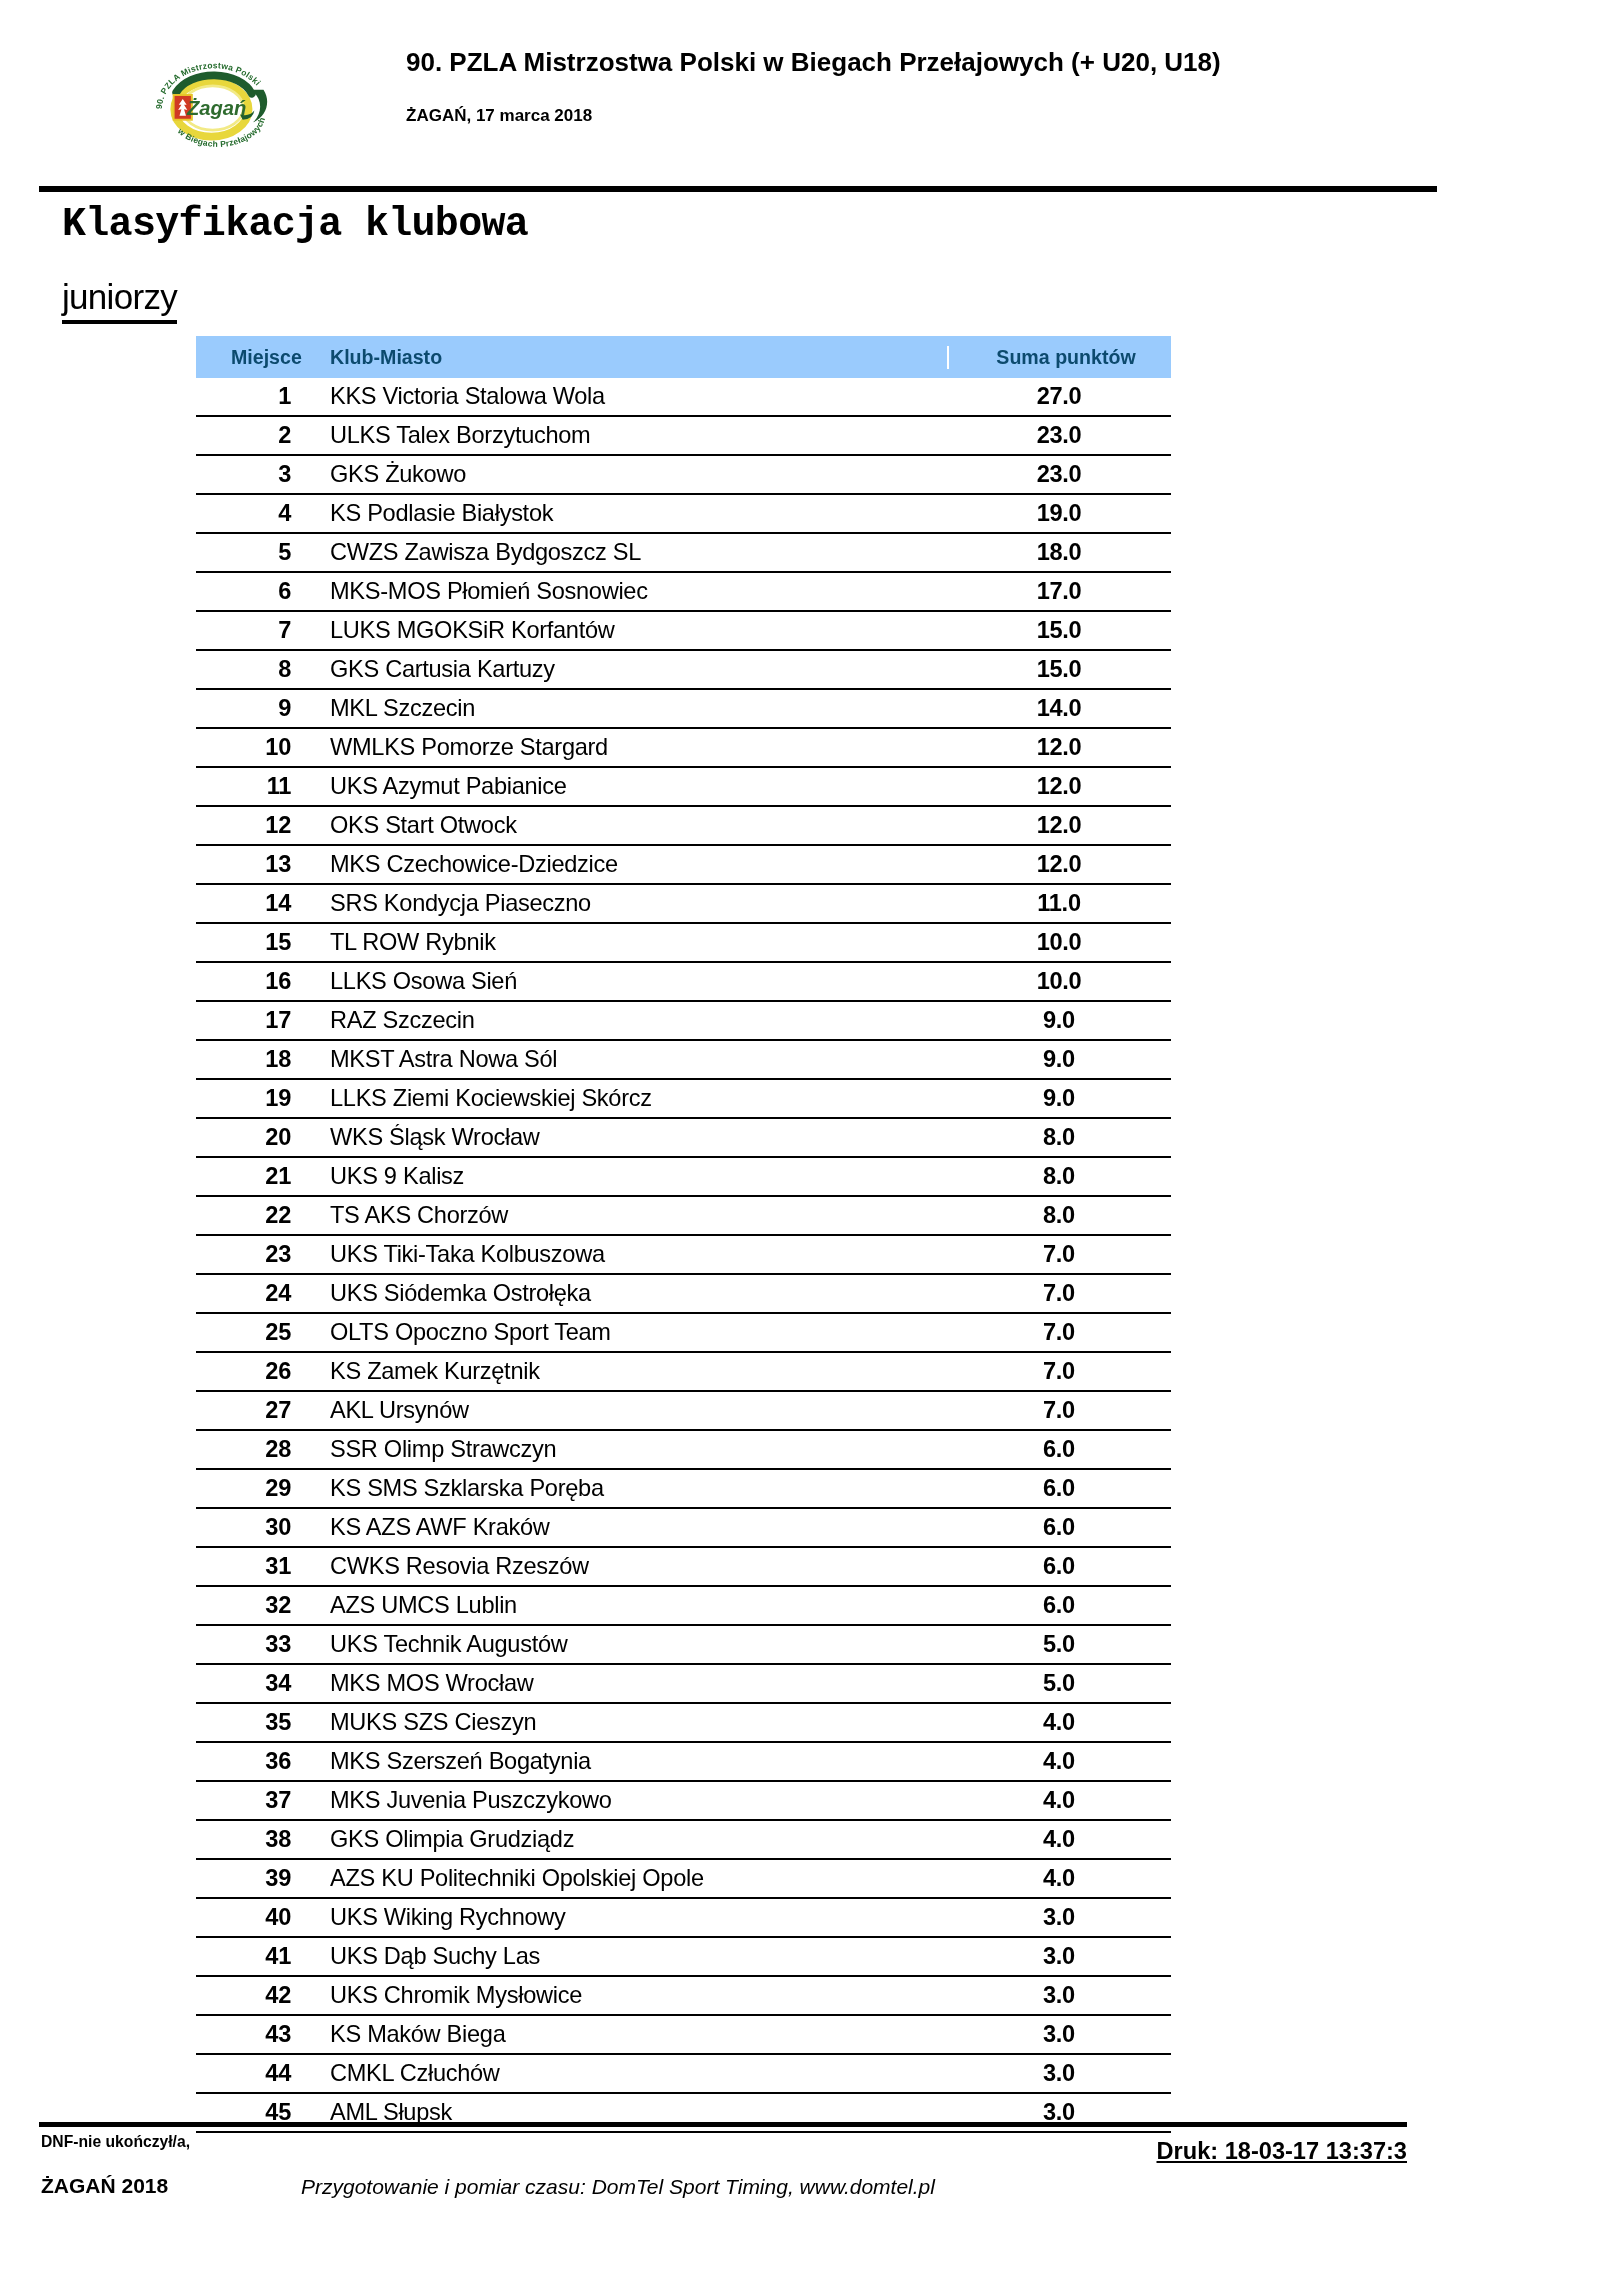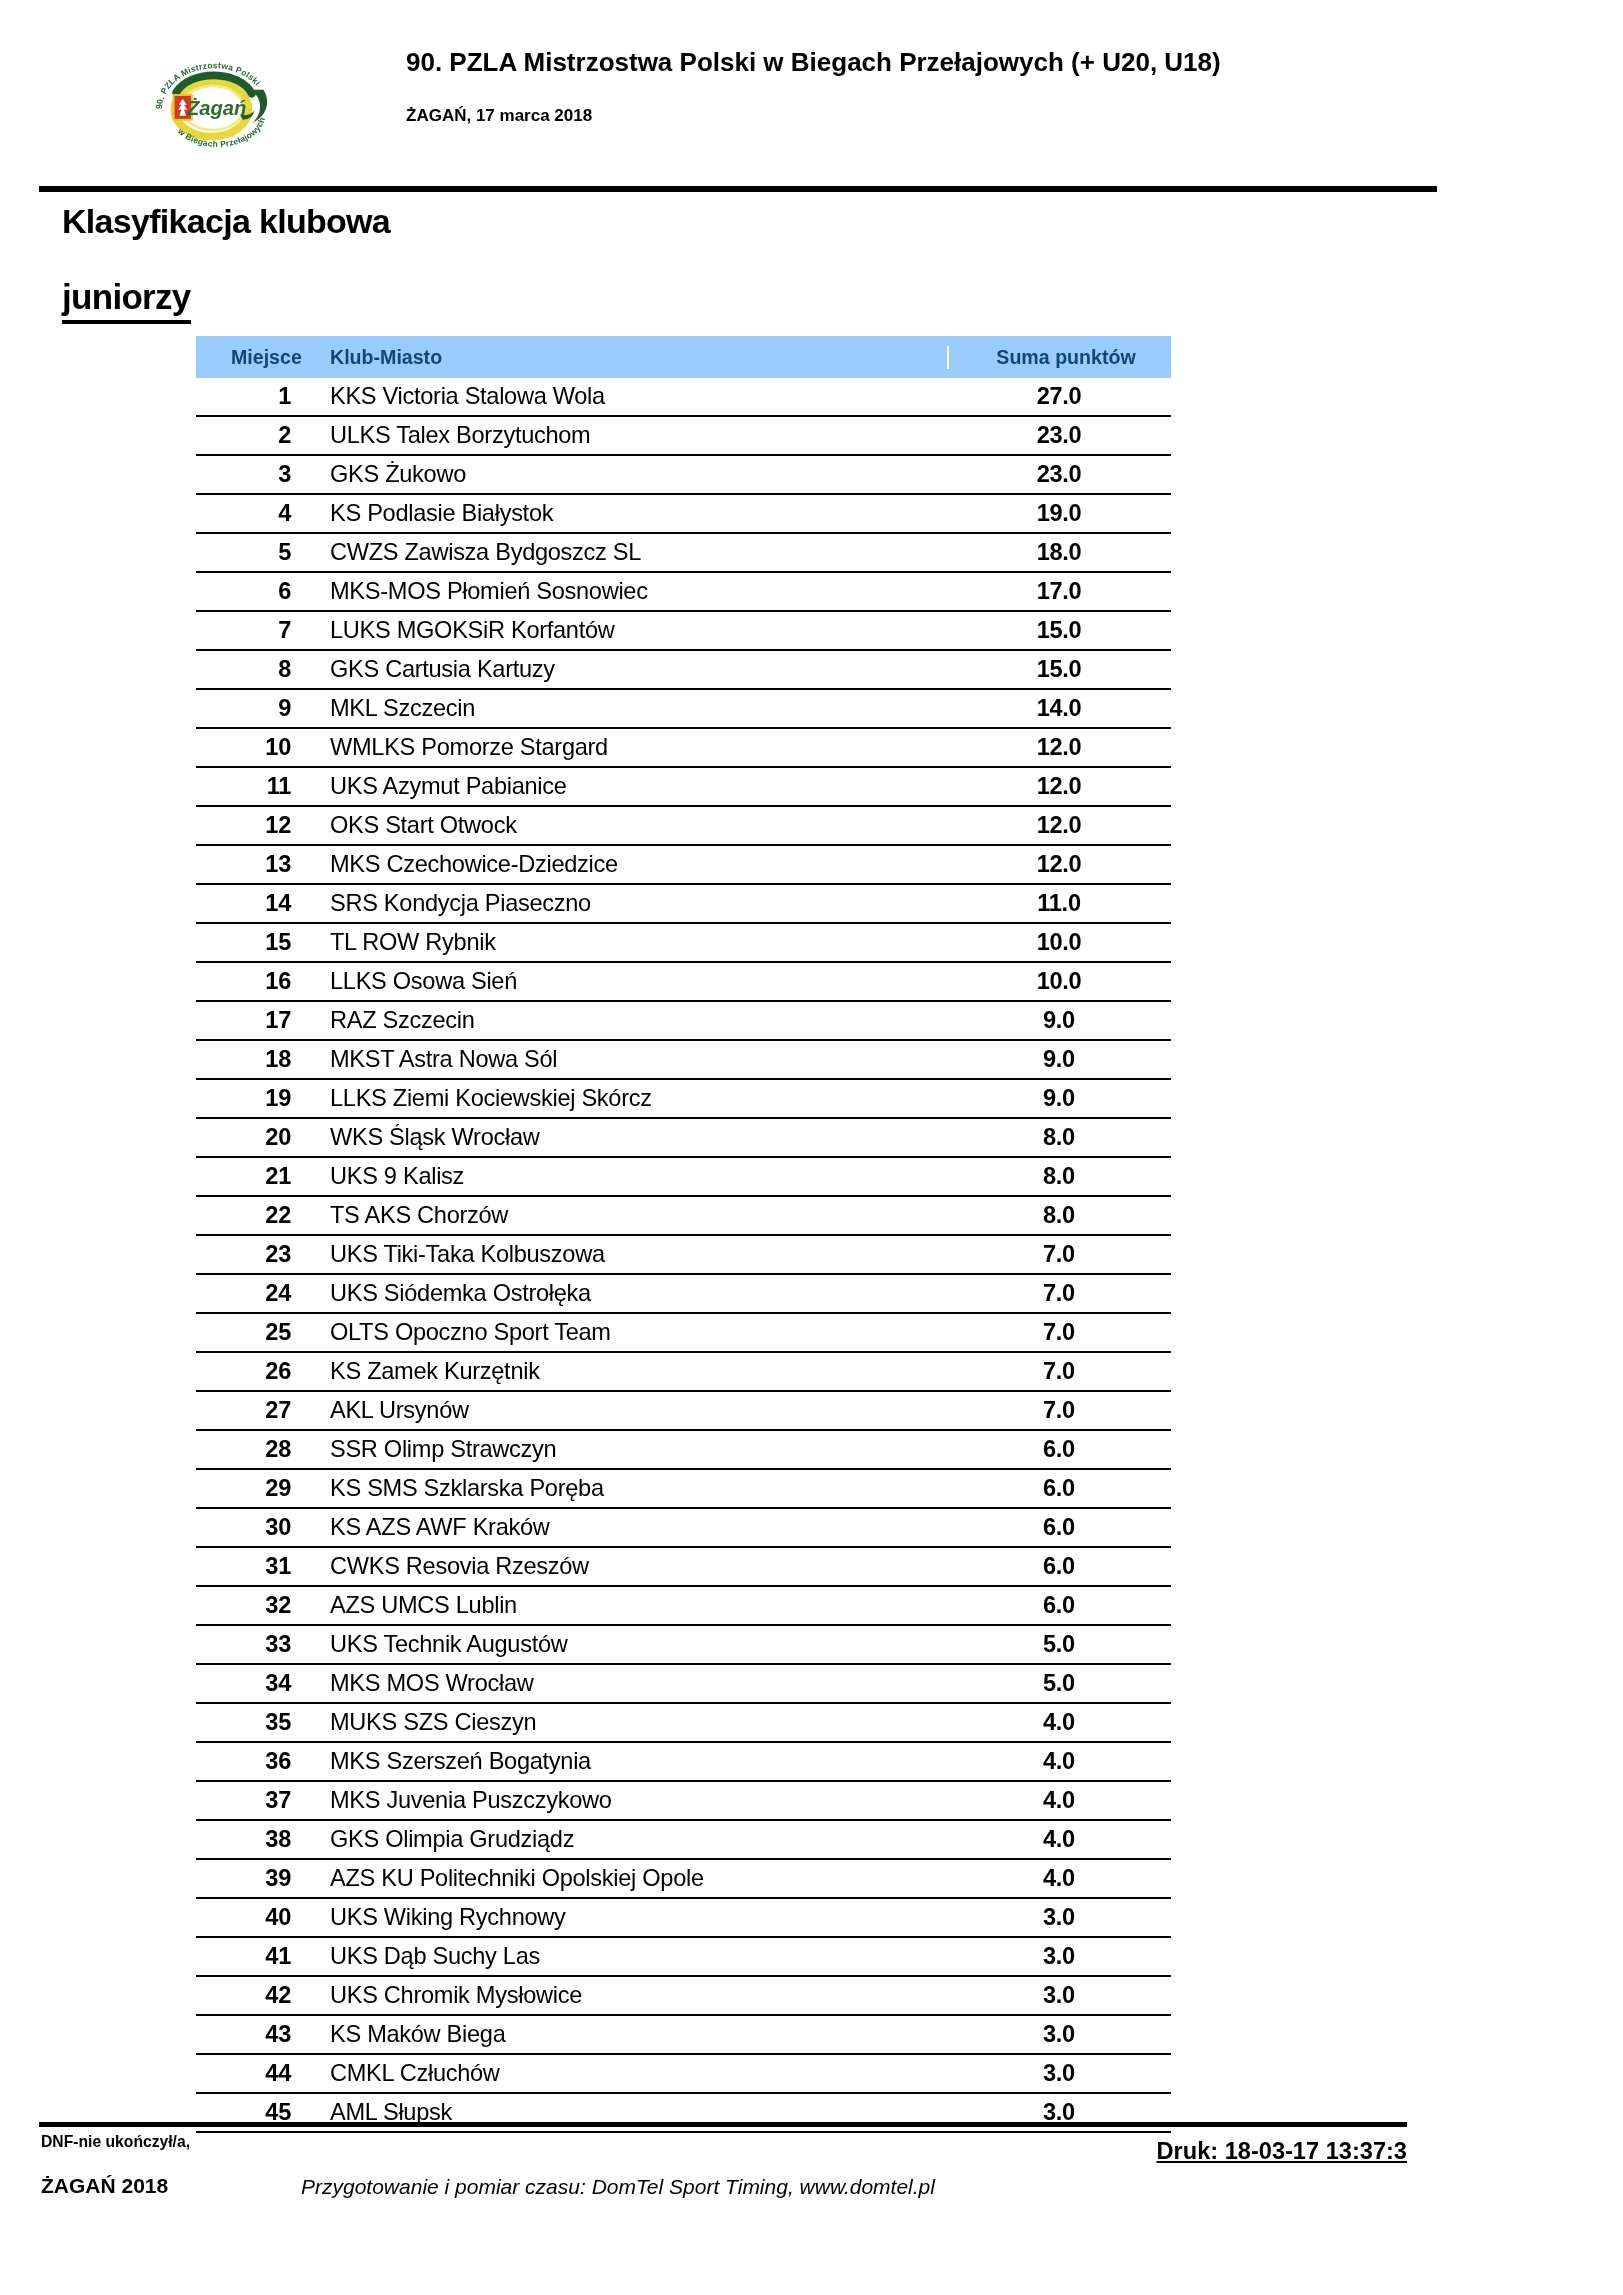--- a/index.html
+++ b/index.html
@@ -9,22 +9,22 @@
   }
   .abs{position:absolute;}
 
   
   .logo{left:154px;top:52px;width:120px;height:99px;}
   .title1{left:406px;top:47px;font-size:26px;font-weight:bold;white-space:nowrap;}
   .title2{left:406px;top:106px;font-size:17px;font-weight:bold;white-space:nowrap;}
   .rule-top{left:39px;top:186px;width:1398px;height:5.9px;background:#000;}
 
   
-  .sec-title{left:62px;top:202px;font-size:34px;font-weight:bold;letter-spacing:-0.7px;white-space:nowrap;}
-  .sec-sub{left:62px;top:277px;font-size:35px;font-weight:bold;letter-spacing:-0.7px;
+  .sec-title{left:62px;top:202px;font-size:40px;font-weight:bold;letter-spacing:-0.7px;white-space:nowrap;font-family:Liberation Mono, monospace;}
+  .sec-sub{left:62px;top:277px;font-size:35px;font-weight:normal;letter-spacing:-0.7px;
            border-bottom:4.6px solid #000;padding-bottom:3.3px;white-space:nowrap;}
 
   
   .tbl{left:196px;top:336px;width:975px;}
   .thead{display:flex;height:42px;align-items:center;color:#fff;font-weight:bold;font-size:19.6px;}
   .th-place{width:108px;box-sizing:border-box;padding-left:35px;}
   .th-club{flex:1;box-sizing:border-box;padding-left:26px;}
   .th-sum{width:224px;box-sizing:border-box;border-left:2.6px solid #fff;text-align:center;padding-left:12px;}
   .tr{display:flex;height:39px;box-sizing:border-box;align-items:center;
       border-bottom:2.6px solid #000;font-size:23.6px;letter-spacing:-0.3px;}

